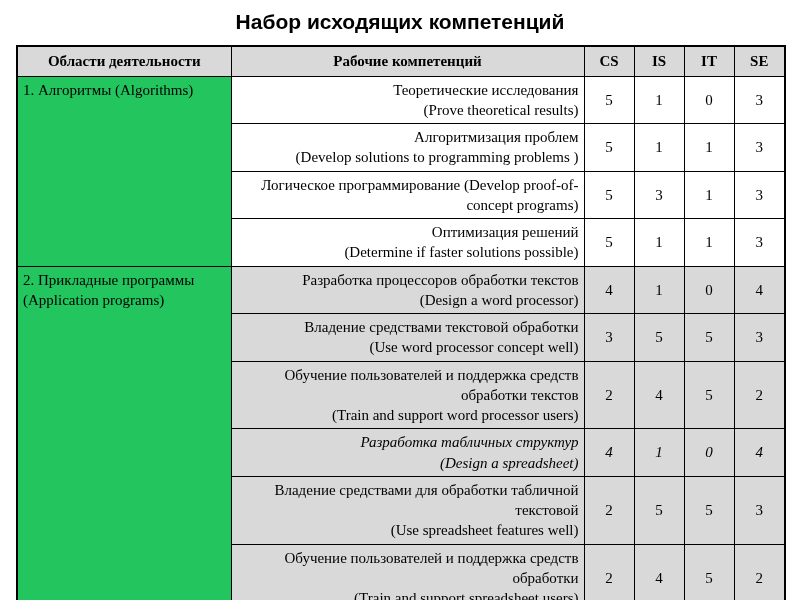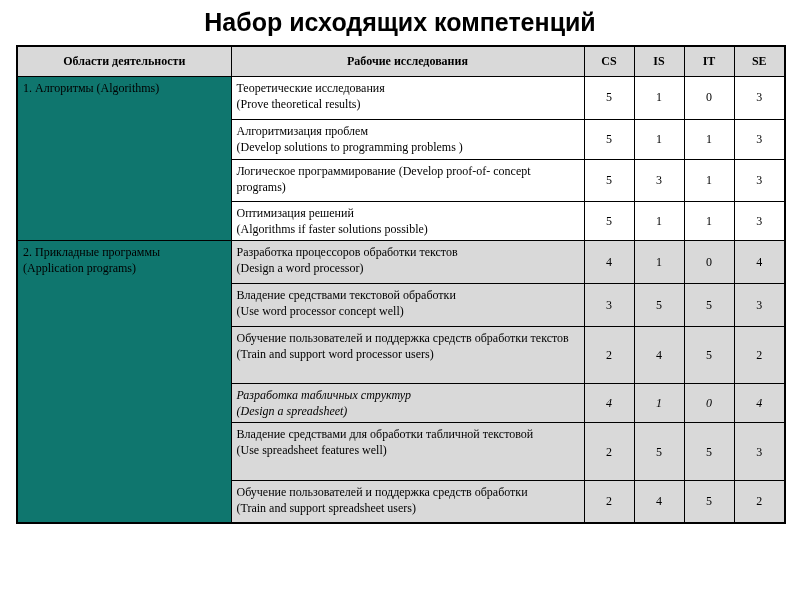--- a/index.html
+++ b/index.html
@@ -8,54 +8,54 @@
     width: 800px; height: 600px;
     background: #ffffff;
     color: #000000;
     font-family: "Liberation Serif", serif;
   }
   .title {
     margin: 10px 0 0 0;
     text-align: center;
     font-family: "Liberation Sans", sans-serif;
     font-weight: bold;
-    font-size: 25px;
+    font-size: 21px;
     line-height: 24px;
   }
   table.competency {
     border-collapse: collapse;
     table-layout: fixed;
     width: 768px;
     margin: 11px 0 0 16px;
     border: 2px solid #000000;
   }
   th, td {
     border: 1px solid #000000;
-    font-size: 12px;
+    font-size: 15px;
     line-height: 1.35;
     overflow: hidden;
   }
   thead th {
     background: #d9d9d9;
     font-weight: bold;
     text-align: center;
     vertical-align: middle;
     height: 30px;
     padding: 2px 3px;
   }
   td.area-cell {
     vertical-align: top;
     text-align: left;
     padding: 3px 5px;
     white-space: pre-line;
-    background: #0f766e;
+    background: #22c55e;
   }
   td.competence-cell {
     vertical-align: top;
-    text-align: left;
+    text-align: right;
     padding: 3px 5px;
     white-space: pre-line;
   }
   td.value-cell {
     text-align: center;
     vertical-align: middle;
     padding: 2px;
   }
   td.shaded { background: #d9d9d9; }
 </style>
@@ -69,21 +69,21 @@
     <col style="width:214px">
     <col style="width:353px">
     <col style="width:50px">
     <col style="width:50px">
     <col style="width:50px">
     <col style="width:51px">
   </colgroup>
   <thead>
     <tr>
       <th>Области деятельности</th>
-      <th>Рабочие исследования</th>
+      <th>Рабочие компетенций</th>
       <th>CS</th>
       <th>IS</th>
       <th>IT</th>
       <th>SE</th>
     </tr>
   </thead>
   <tbody>
       <tr style="height: 43px;">
     <td class="area-cell" rowspan="4">1. Алгоритмы (Algorithms)</td>
     <td class="competence-cell">Теоретические исследования
@@ -106,21 +106,21 @@
 
     <td class="competence-cell">Логическое программирование (Develop proof-of- concept programs)</td>
     <td class="value-cell">5</td>
     <td class="value-cell">3</td>
     <td class="value-cell">1</td>
     <td class="value-cell">3</td>
   </tr>
       <tr style="height: 38px;">
 
     <td class="competence-cell">Оптимизация решений
-(Algorithms if faster solutions possible)</td>
+(Determine if faster solutions possible)</td>
     <td class="value-cell">5</td>
     <td class="value-cell">1</td>
     <td class="value-cell">1</td>
     <td class="value-cell">3</td>
   </tr>
       <tr style="height: 43px;">
     <td class="area-cell" rowspan="6">2. Прикладные программы
 (Application programs)</td>
     <td class="competence-cell shaded">Разработка процессоров обработки текстов
 (Design a word processor)</td>

